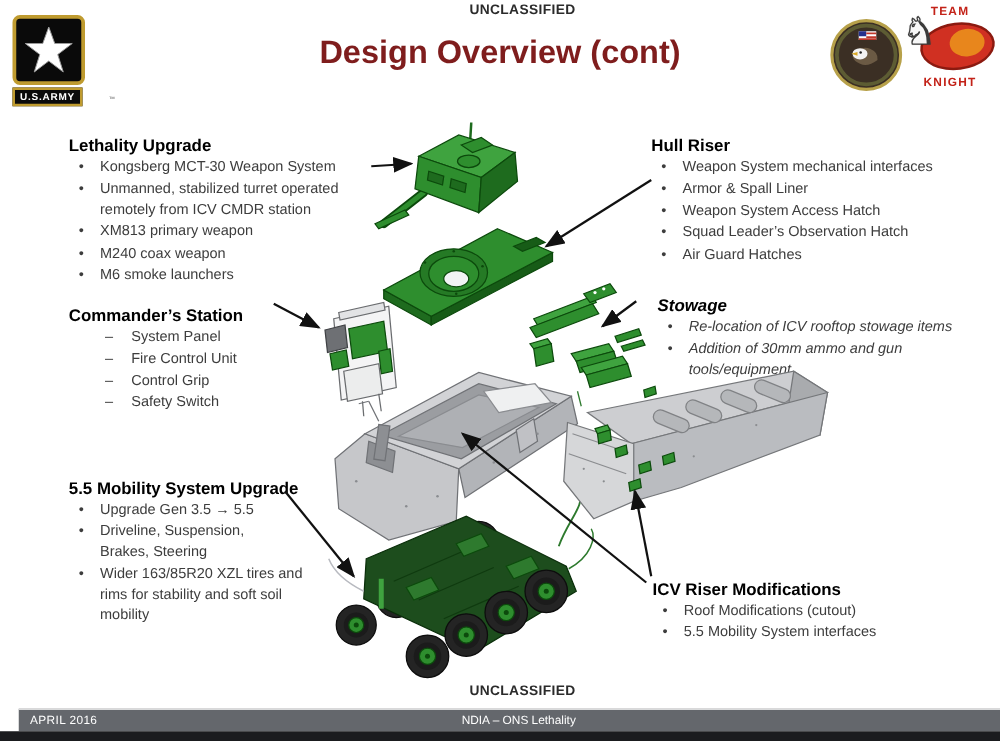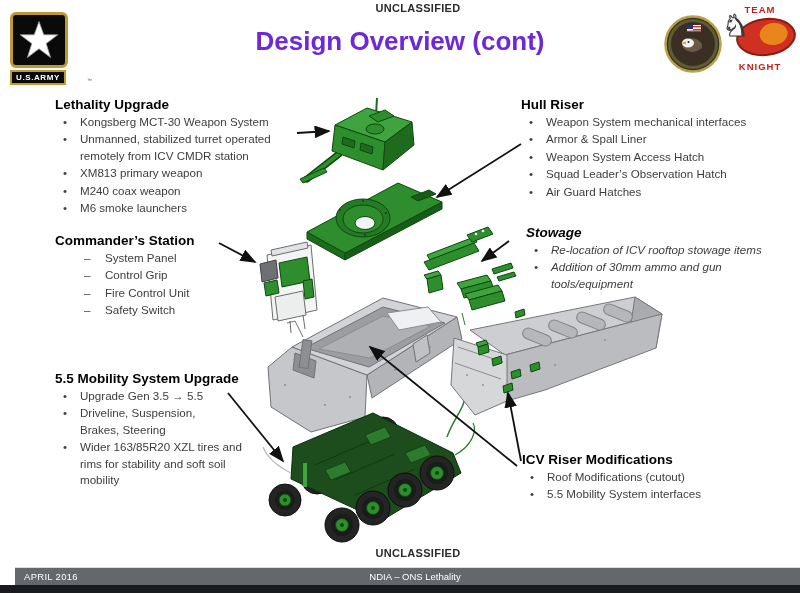--- a/index.html
+++ b/index.html
@@ -8,21 +8,21 @@
     font-family:"Liberation Sans","DejaVu Sans",sans-serif; overflow:hidden;
   }
   .classification {
     position:absolute; left:0; width:800px; text-align:center;
     font-size:11px; font-weight:600; color:#2b2b2b; letter-spacing:0.3px;padding-left:18px;
   }
   .classification.top { top:2px; }
   .classification.bottom { top:547px; }
   .slide-title {
     position:absolute; top:26px; left:0; width:800px; text-align:center;
-    font-size:26px; font-weight:700; color:#6d28d9;
+    font-size:26px; font-weight:700; color:#7f1d1d;
   }
   
   .army-logo { position:absolute; left:10px; top:12px; width:76px; }
   .army-star {
     width:52px; height:50px; background:#0a0a0a; border:3px solid #bf9b2f;
     border-radius:6px; display:flex; align-items:center; justify-content:center;
   }
   .army-star svg { width:40px; height:40px; }
   .army-label {
     margin-top:2px; width:52px; background:#0a0a0a; border:2px solid #bf9b2f;
@@ -47,21 +47,21 @@
   .knight-orange {
     position:absolute; left:22px; top:4px; width:28px; height:22px;
     background:#e8861c; border-radius:50%;
   }
   .knight-piece {
     position:absolute; left:-2px; top:9px; font-size:30px; line-height:30px;
     color:#f7f7f7; -webkit-text-stroke:1px #3a3a3a;
     text-shadow:0 0 1px #333; font-family:"DejaVu Sans",sans-serif;
   }
   
-  .tblock { position:absolute; }
+  .tblock { position:absolute;margin-top:12px; }
   .tblock h3 { margin:0 0 2px 0; font-size:13.5px; font-weight:700; color:#000; }
   .tblock ul { margin:0; padding:0; list-style:none; }
   .tblock li {
     position:relative; padding-left:25px; font-size:11.6px; color:#3d3d3d;
     line-height:1.42; white-space:pre-line; margin:0 0 1px 0;
   }
   .tblock li::before { content:"\2022"; position:absolute; left:8px; color:#3d3d3d; }
   .tblock li.lvl2 { padding-left:50px; }
   .tblock li.lvl2::before { content:"\2013"; left:29px; }
   #sec-lethality { left:55px; top:97px;  width:218px; }
@@ -138,22 +138,22 @@
         <li>M240 coax weapon</li>
         <li>M6 smoke launchers</li>
       </ul>
   </div>
 
   <div class="tblock" id="sec-commander">
     <h3>Commander’s Station</h3>
     <ul>
 
         <li class="lvl2">System Panel</li>
+        <li class="lvl2">Fire Control Unit</li>
         <li class="lvl2">Control Grip</li>
-        <li class="lvl2">Fire Control Unit</li>
         <li class="lvl2">Safety Switch</li>
       </ul>
   </div>
 
   <div class="tblock" id="sec-mobility">
     <h3>5.5 Mobility System Upgrade</h3>
     <ul>
 
     <li>Upgrade Gen 3.5 → 5.5</li>
         <li>Driveline, Suspension,

